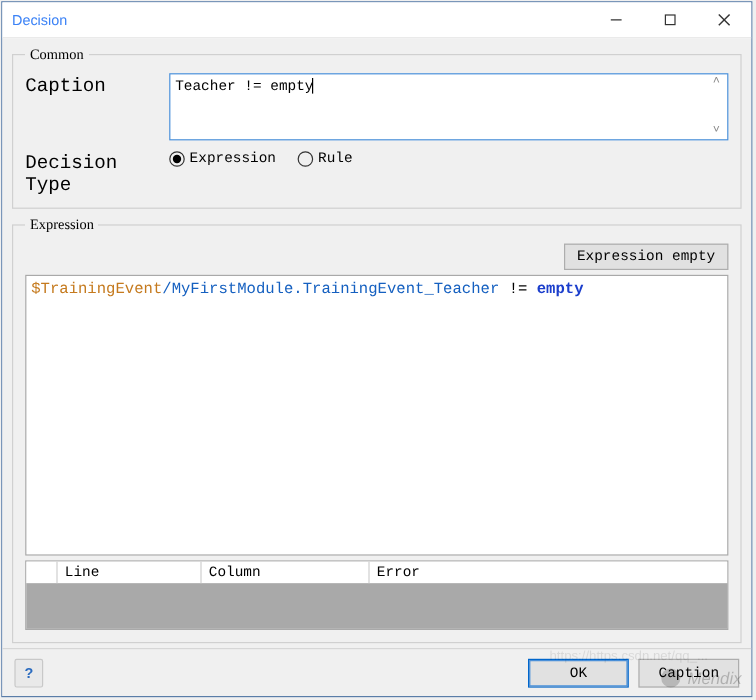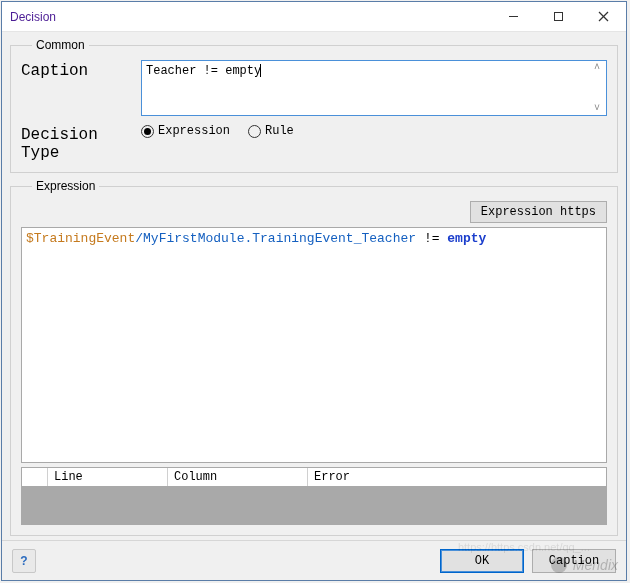--- a/index.html
+++ b/index.html
@@ -27,21 +27,21 @@
     height: 30px;
     background: #fff;
     display: flex;
     align-items: center;
     padding-left: 8px;
     border-bottom: 1px solid #e5e5e5;
   }
   .titlebar .title {
     flex: 1;
     font-size: 12px;
-    color: #4c1d95;
+    color: #3b82f6;
   }
   .tbtn {
     width: 45px;
     height: 29px;
     display: flex;
     align-items: center;
     justify-content: center;
     color: #333;
   }
   .tbtn svg { width: 11px; height: 11px; }
@@ -55,24 +55,23 @@
   }
   fieldset {
     border: 1px solid #d0d0d0;
     border-radius: 0;
     margin: 2px 0 4px 0;
     padding: 8px 10px 10px 10px;
     font: inherit;
   }
   legend {
     padding: 0 4px;
-    font-family: Liberation Sans, sans-serif;
+    font-family: Liberation Serif, serif;
     font-size: 12px;
     color: #000;
-    margin-left: 11px;
   }
   .row {
     display: flex;
     align-items: flex-start;
     margin-bottom: 8px;
   }
   .row:last-child { margin-bottom: 0; }
   .label {
     width: 120px;
     font-family: "SimSun","NSimSun","Courier New",monospace;
@@ -294,21 +293,21 @@
             <span>Rule</span>
           </div>
         </div>
       </div>
     </fieldset>
 
     <fieldset class="expr-fieldset">
       <legend>Expression</legend>
 
       <div class="wizard-row">
-        <div class="wizard-btn">Expression https</div>
+        <div class="wizard-btn">Expression empty</div>
       </div>
 
       <div class="editor"><span class="tok-var">$TrainingEvent</span><span class="tok-path">/</span><span class="tok-path">MyFirstModule.TrainingEvent_Teacher</span><span class="tok-op"> != </span><span class="tok-kw">empty</span></div>
 
       <div class="errgrid">
         <div class="errhead">
           <div class="col c0"></div>
           <div class="col c1">Line</div>
           <div class="col c2">Column</div>
           <div class="col c3">Error</div>

